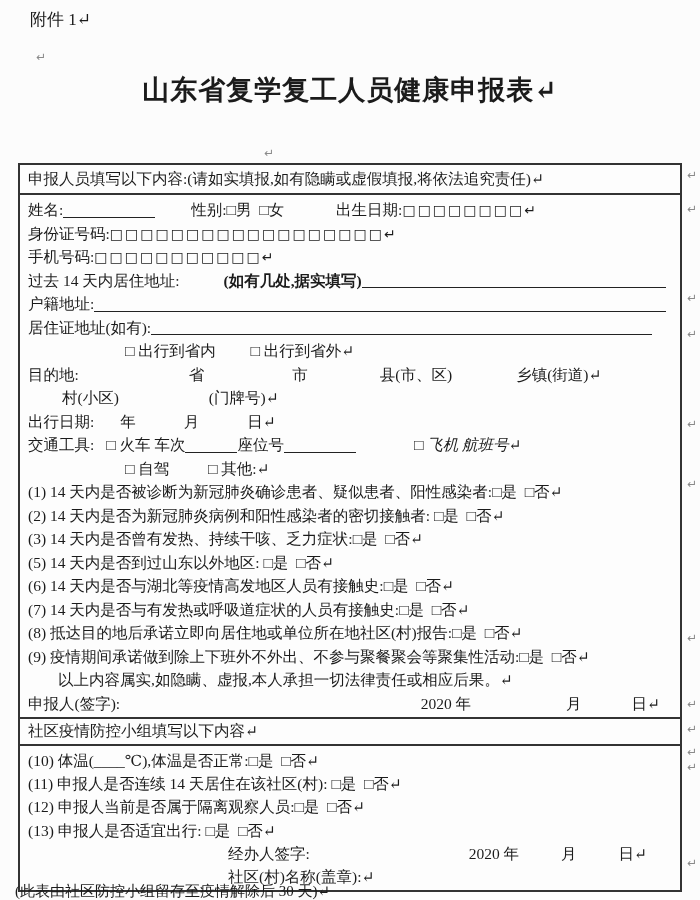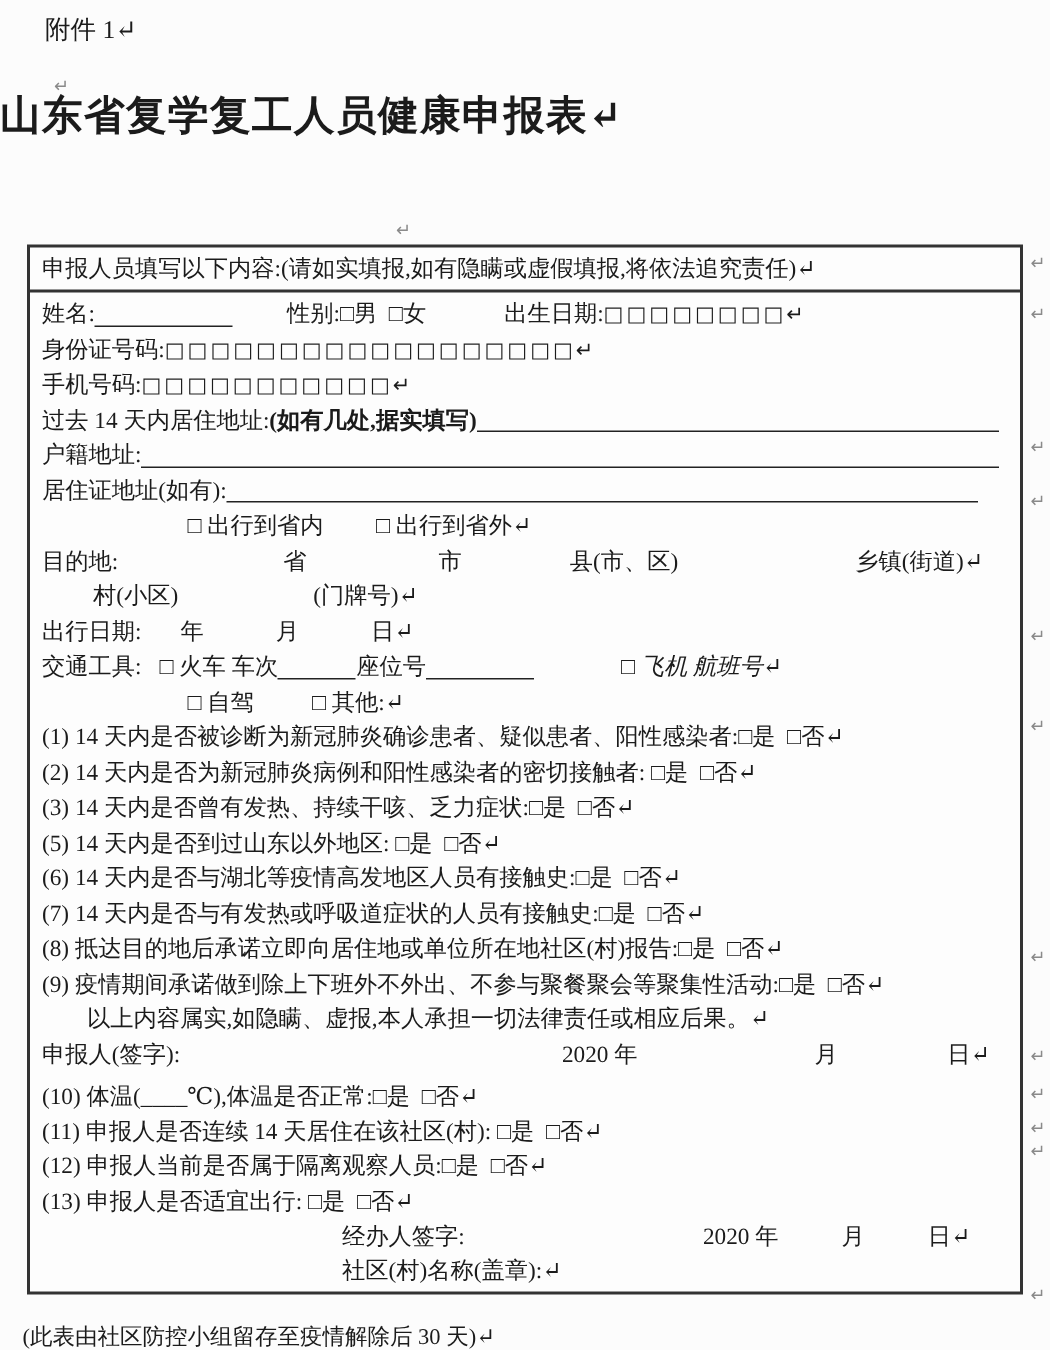--- a/index.html
+++ b/index.html
@@ -4,41 +4,41 @@
 <style>
   html,body{margin:0;padding:0;}
   body{
     width:700px;height:900px;position:relative;
     background:#fcfcfc;color:#1b1b1b;
     font-family:"Liberation Serif","DejaVu Serif","DejaVu Sans",serif;
     overflow:hidden;
   }
   .pmark{position:absolute;color:#8a8a8a;font-size:12px;font-family:"DejaVu Sans",sans-serif;}
   #att{position:absolute;left:30px;top:8px;font-size:17px;}
-  #title{position:absolute;left:0;right:0;top:59px;text-align:left;font-size:27px;font-weight:bold;letter-spacing:1px;}
+  #title{position:absolute;left:0;right:0;top:72px;text-align:center;font-size:27px;font-weight:bold;letter-spacing:1px;}
   #tbl{position:absolute;left:18px;top:163px;width:664px;border:2px solid #333;box-sizing:border-box;background:#fdfdfd;}
   .sechdr{padding:4px 8px 3px;font-size:15.5px;white-space:pre;}
   #hdr1{border-bottom:2px solid #333;}
   #hdr2{border-top:2px solid #333;border-bottom:2px solid #333;padding:2px 8px;}
   .sec{padding:3px 8px 2px;}
   .ln{display:flex;align-items:baseline;white-space:pre;font-size:15.5px;line-height:23.5px;height:23.5px;overflow:hidden;}
   #sec2 .ln{line-height:23.2px;height:23.2px;}
   .blank{display:inline-block;border-bottom:1.5px solid #222;height:13px;align-self:flex-end;margin-bottom:4px;}
   .fill{flex:1;border-bottom:1.5px solid #222;height:13px;align-self:flex-end;margin-bottom:4px;}
   .ul{border-bottom:1.5px solid #222;display:inline-flex;align-items:baseline;}
   .boxes{font-family:"DejaVu Sans",sans-serif;letter-spacing:2px;font-size:14px;}
-  .bold{font-weight:bold;}
+  .bold{font-weight:bold;margin-left:44px;}
   .mla{margin-left:auto;}
   .w92{width:92px;} .w52{width:52px;} .w72{width:72px;}
   .ml36{margin-left:36px;} .ml40{margin-left:52px;} .ml58{margin-left:58px;font-style:italic;}
   .ind97{padding-left:97px;} .ind30{padding-left:30px;} .ind200{padding-left:200px;}
-  .ml110{margin-left:110px;} .ml88{margin-left:88px;} .ml72{margin-left:72px;} .ml140{margin-left:118px;}
+  .ml110{margin-left:110px;} .ml88{margin-left:88px;} .ml72{margin-left:72px;} .ml140{margin-left:64px;}
   .ml90{margin-left:90px;} .ml48{margin-left:48px;} .ml95{margin-left:95px;} .ml50{margin-left:50px;}
   .ml42{margin-left:42px;} .ml12{margin-left:12px;}
-  .pr12{padding-right:12px;gap:23px;} .pr25{padding-right:25px;}
+  .pr12{padding-right:12px;} .pr25{padding-right:25px;}
   .vline{width:330px;padding-left:4px;}
   .dtline{width:205px;padding-left:14px;}
   .destline{flex:1;margin-right:2px;}
   .mr20{margin-right:20px;} .mr6{margin-right:6px;}
   #footer{position:absolute;left:15px;top:882px;font-size:15px;}
 </style>
 </head>
 <body>
 
 <div id="att">附件 1↵</div>
@@ -145,20 +145,21 @@
 
     <div class="ln pr12">
       <span>申报人(签字):</span>
       <span class="mla">2020 年</span>
       <span class="ml95">月</span>
       <span class="ml50">日↵</span>
     </div>
 
   </div>
 
+  <div id="hdr2" class="sechdr">社区疫情防控小组填写以下内容↵</div>
 
   <div id="sec2" class="sec">
 
     <div>
 
     <div class="ln">(10) 体温(____℃),体温是否正常:□是  □否↵</div>
         <div class="ln">(11) 申报人是否连续 14 天居住在该社区(村): □是  □否↵</div>
         <div class="ln">(12) 申报人当前是否属于隔离观察人员:□是  □否↵</div>
         <div class="ln">(13) 申报人是否适宜出行: □是  □否↵</div>
       </div>

